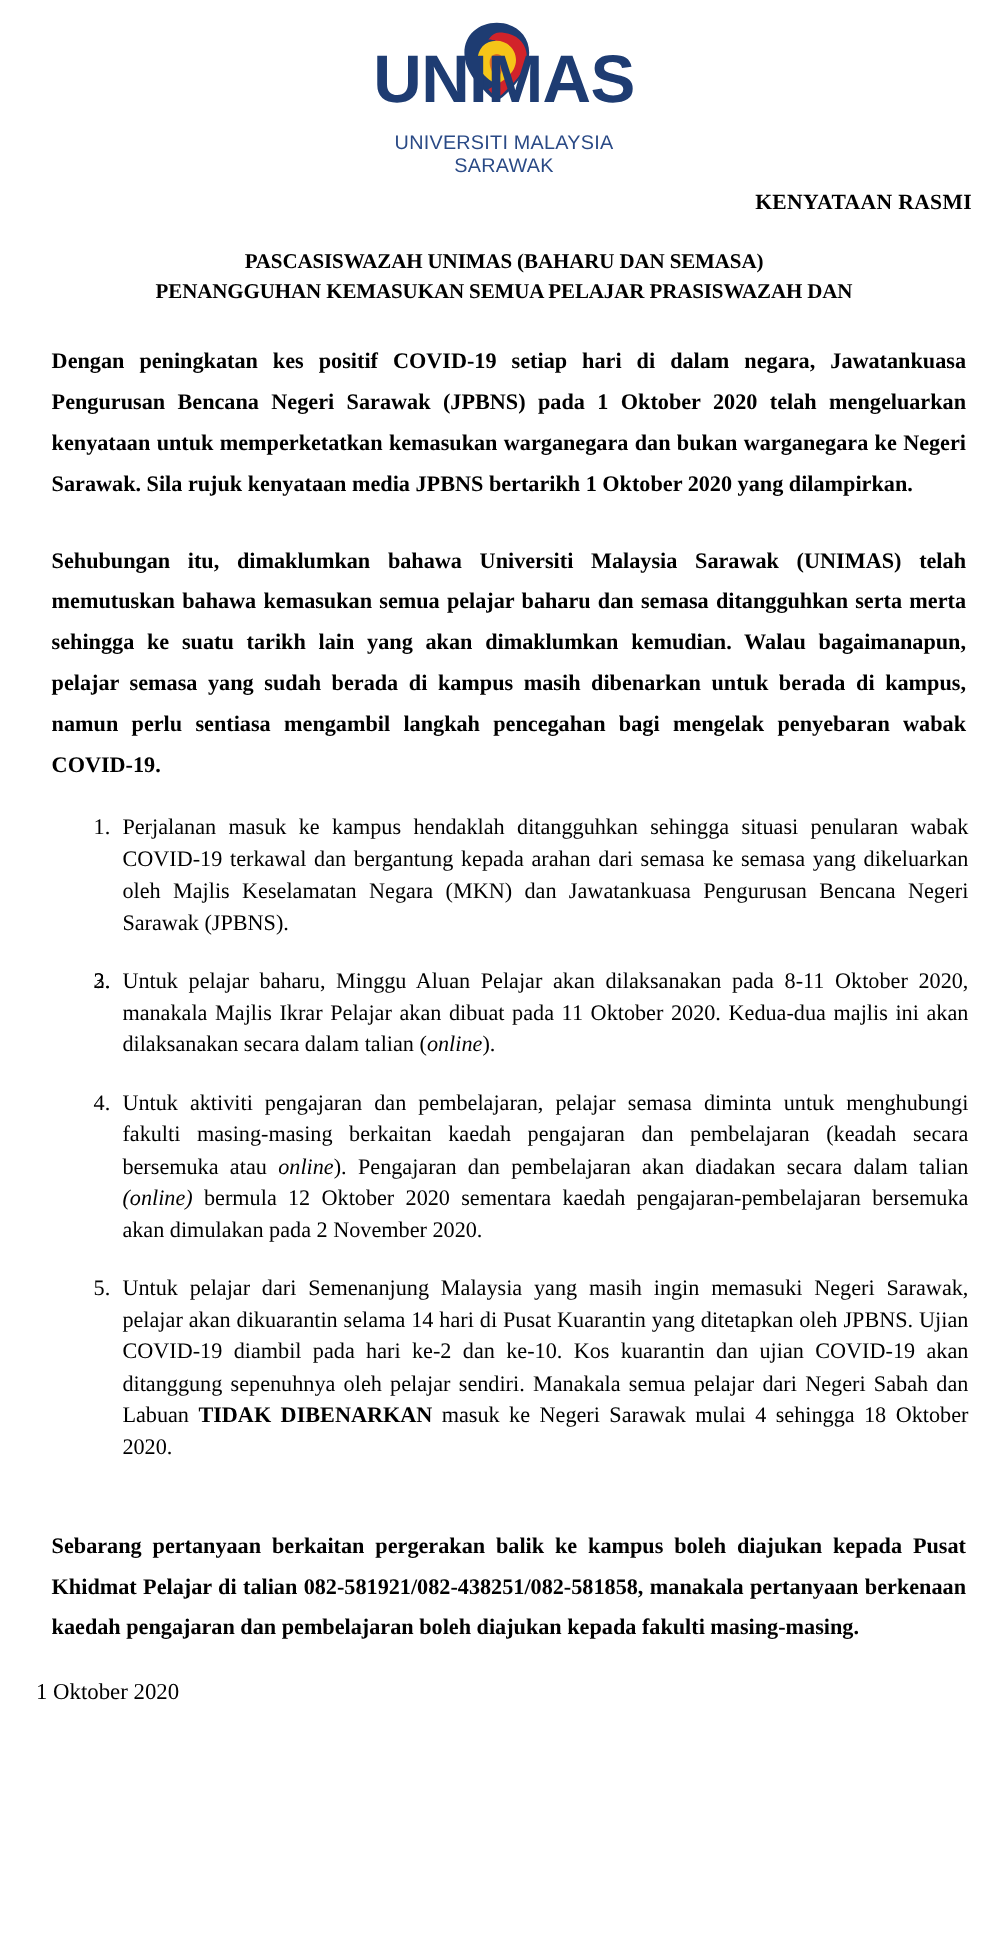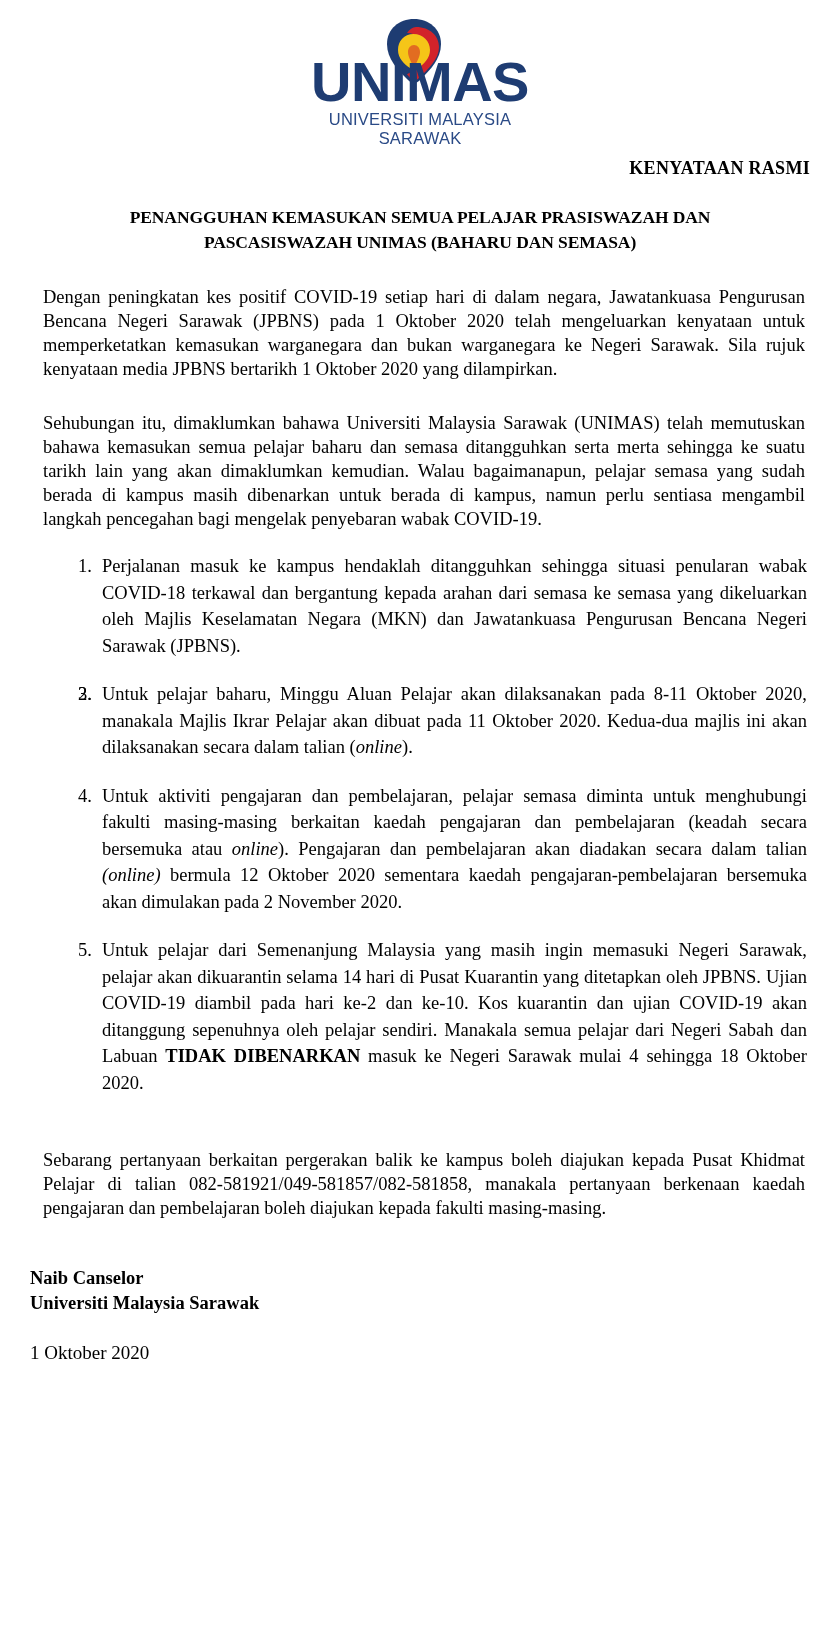--- a/index.html
+++ b/index.html
@@ -37,21 +37,21 @@
   .emblem {
     position: absolute;
     left: 96px;
     top: 0px;
     width: 62px;
     height: 66px;
   }
   .wordmark {
     position: absolute;
     left: 0;
-    top: 36px;
+    top: 20px;
     width: 266px;
     text-align: center;
     font-family: "Liberation Sans", "DejaVu Sans", sans-serif;
     font-weight: 700;
     font-size: 56px;
     letter-spacing: -0.5px;
     line-height: 56px;
     color: #1e3c72;
   }
   .tagline {
@@ -82,22 +82,23 @@
     line-height: 25px;
     margin-top: 26px;
     letter-spacing: -0.1px;
   }
   .subject div { white-space: nowrap; }
 
   
   .para {
     text-align: justify;
     font-size: 18.5px;
-    line-height: 24px;
+    line-height: 34px;
     margin-top: 22px;
+    font-weight: bold;
   }
   .para.indented {
     margin-left: 13px;
     margin-right: 5px;
   }
   .para.full {
     margin-left: 0px;
     margin-right: 3px;
   }
   .gap-big { margin-top: 30px; }
@@ -153,50 +154,46 @@
         <path d="M31 27 C34.5 27 37 30 37 34 C37 39 33.5 44 31.5 49 C31.3 49.6 31.1 49.8 31 49.8 C30.9 49.8 30.7 49.6 30.5 49 C28.5 44 25 39 25 34 C25 30 27.5 27 31 27 Z" fill="#d2232a" opacity="0.55"></path>
       </svg>
       <div class="wordmark">UNIMAS</div>
       <div class="tagline">UNIVERSITI MALAYSIA SARAWAK</div>
     </div>
   </div>
 
   <div class="kenyataan">KENYATAAN RASMI</div>
 
   <div class="subject">
+    <div>PASCASISWAZAH UNIMAS (BAHARU DAN SEMASA)</div>
     <div>PENANGGUHAN KEMASUKAN SEMUA PELAJAR PRASISWAZAH DAN</div>
-    <div>PASCASISWAZAH UNIMAS (BAHARU DAN SEMASA)</div>
   </div>
 
   <div class="para indented gap-big">Dengan peningkatan kes positif COVID-19 setiap hari di dalam negara, Jawatankuasa Pengurusan Bencana Negeri Sarawak (JPBNS) pada 1 Oktober 2020 telah mengeluarkan kenyataan untuk memperketatkan kemasukan warganegara dan bukan warganegara ke Negeri Sarawak. Sila rujuk kenyataan media JPBNS bertarikh 1 Oktober 2020 yang dilampirkan.</div>
   <div class="para indented gap-big">Sehubungan itu, dimaklumkan bahawa Universiti Malaysia Sarawak (UNIMAS) telah memutuskan bahawa kemasukan semua pelajar baharu dan semasa ditangguhkan serta merta sehingga ke suatu tarikh lain yang akan dimaklumkan kemudian. Walau bagaimanapun, pelajar semasa yang sudah berada di kampus masih dibenarkan untuk berada di kampus, namun perlu sentiasa mengambil langkah pencegahan bagi mengelak penyebaran wabak COVID-19.</div>
 
   <ol class="list">
     <li>
       <span class="num">1.</span>
-      <span>Perjalanan masuk ke kampus hendaklah ditangguhkan sehingga situasi penularan wabak COVID-18 terkawal dan bergantung kepada arahan dari semasa ke semasa yang dikeluarkan oleh Majlis Keselamatan Negara (MKN) dan Jawatankuasa Pengurusan Bencana Negeri Sarawak (JPBNS).</span>
+      <span>Perjalanan masuk ke kampus hendaklah ditangguhkan sehingga situasi penularan wabak COVID-19 terkawal dan bergantung kepada arahan dari semasa ke semasa yang dikeluarkan oleh Majlis Keselamatan Negara (MKN) dan Jawatankuasa Pengurusan Bencana Negeri Sarawak (JPBNS).</span>
     </li>
     <li>
       <span class="num">2.</span>
     </li>
     <li>
       <span class="num">3.</span>
       <span>Untuk pelajar baharu, Minggu Aluan Pelajar akan dilaksanakan pada 8-11 Oktober 2020, manakala Majlis Ikrar Pelajar akan dibuat pada 11 Oktober 2020. Kedua-dua majlis ini akan dilaksanakan secara dalam talian (<i>online</i>).</span>
     </li>
     <li>
       <span class="num">4.</span>
       <span>Untuk aktiviti pengajaran dan pembelajaran, pelajar semasa diminta untuk menghubungi fakulti masing-masing berkaitan kaedah pengajaran dan pembelajaran (keadah secara bersemuka atau <i>online</i>). Pengajaran dan pembelajaran akan diadakan secara dalam talian <i>(<i>online</i>)</i> bermula 12 Oktober 2020 sementara kaedah pengajaran-pembelajaran bersemuka akan dimulakan pada 2 November 2020.</span>
     </li>
     <li>
       <span class="num">5.</span>
       <span>Untuk pelajar dari Semenanjung Malaysia yang masih ingin memasuki Negeri Sarawak, pelajar akan dikuarantin selama 14 hari di Pusat Kuarantin yang ditetapkan oleh JPBNS. Ujian COVID-19 diambil pada hari ke-2 dan ke-10. Kos kuarantin dan ujian COVID-19 akan ditanggung sepenuhnya oleh pelajar sendiri. Manakala semua pelajar dari Negeri Sabah dan Labuan <b>TIDAK DIBENARKAN</b> masuk ke Negeri Sarawak mulai 4 sehingga 18 Oktober 2020.</span>
     </li>
   </ol>
 
-  <div class="para indented gap-xl">Sebarang pertanyaan berkaitan pergerakan balik ke kampus boleh diajukan kepada Pusat Khidmat Pelajar di talian 082-581921/049-581857/082-581858, manakala pertanyaan berkenaan kaedah pengajaran dan pembelajaran boleh diajukan kepada fakulti masing-masing.</div>
+  <div class="para indented gap-xl">Sebarang pertanyaan berkaitan pergerakan balik ke kampus boleh diajukan kepada Pusat Khidmat Pelajar di talian 082-581921/082-438251/082-581858, manakala pertanyaan berkenaan kaedah pengajaran dan pembelajaran boleh diajukan kepada fakulti masing-masing.</div>
 
-  <div class="sign">
-    <div>Naib Canselor</div>
-    <div>Universiti Malaysia Sarawak</div>
-  </div>
   <div class="date">1 Oktober 2020</div>
 
 </div>
 
 </body></html>

